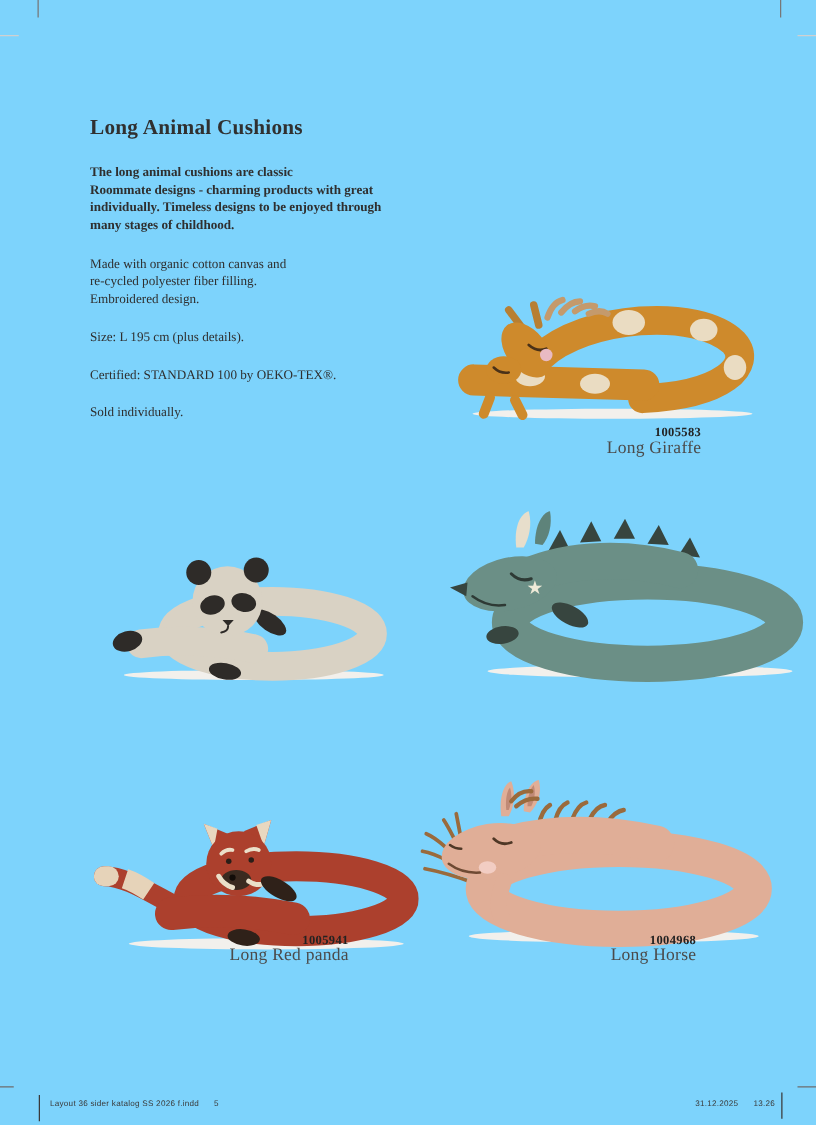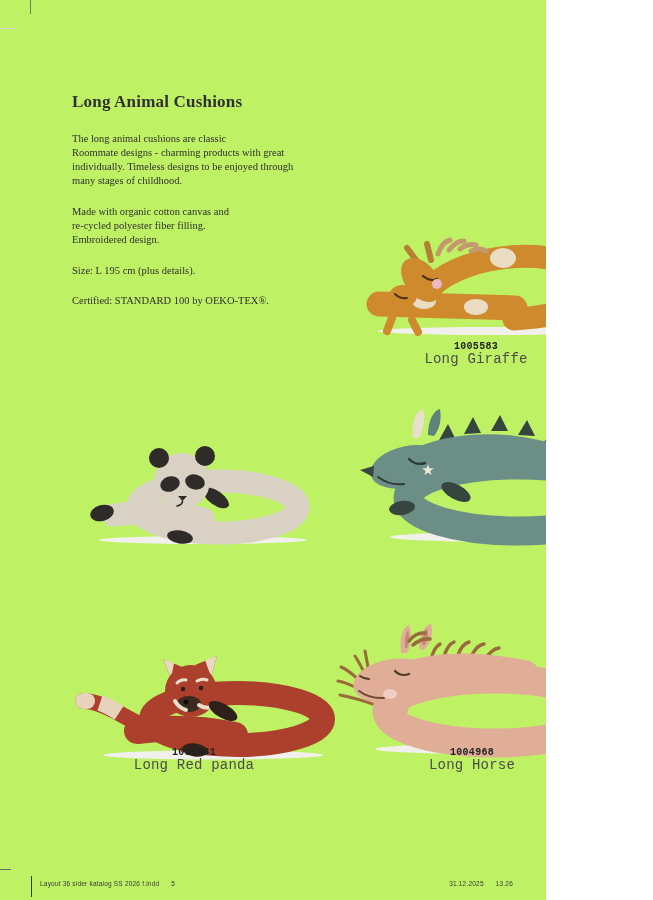--- a/index.html
+++ b/index.html
@@ -1,17 +1,17 @@
 <!DOCTYPE html>
 <html><head>
 <meta charset="utf-8">
 <style>
   html,body{margin:0;padding:0;background:#ffffff;}
   .page{
-    position:relative;width:546px;height:900px;background:#bef264;overflow:hidden;
+    position:relative;width:653px;height:900px;background:#7dd3fc;overflow:hidden;
     font-family:"Liberation Serif","DejaVu Serif",serif;color:#333;
   }
   
   .mark{position:absolute;background:#777;}
   .mark.light{background:#d0d0d0;}
   .mark.v{width:1px;height:14px;}
   .mark.h{height:1px;width:15px;}
   .mark.tl-v{left:30px;top:0;}
   .mark.tl-h{left:0;top:28px;}
   .mark.tr-v{left:624px;top:0;}
@@ -22,32 +22,32 @@
   .slug-bar.left{left:31px;top:876px;}
   .slug-bar.right{left:625px;top:874px;}
   
   .text-col{position:absolute;left:72px;top:92px;width:255px;}
   .text-col h1{
     font-size:17px;line-height:1.15;margin:0 0 16px 0;font-weight:700;
     color:#303030;letter-spacing:.2px;
   }
   .text-col p{font-size:10.5px;line-height:14.3px;margin:0 0 16px 0;color:#2f2f2f;}
   .text-col p span{display:block;white-space:nowrap;}
-  .text-col p.intro{font-weight:400;margin-top:20px;}
+  .text-col p.intro{font-weight:700;margin-top:20px;}
   
   .photo{position:absolute;}
   .photo svg{display:block;width:100%;height:100%;}
   .fig-giraffe{left:362px;top:234px;width:258px;height:104px;}
   .fig-panda{left:85px;top:441px;width:235px;height:106px;}
   .fig-dragon{left:352px;top:404px;width:292px;height:142px;}
   .fig-redpanda{left:75px;top:651px;width:260px;height:112px;}
   .fig-horse{left:333px;top:621px;width:287px;height:137px;}
   .caption{
-    position:absolute;width:170px;text-align:center;
-    font-family:Liberation Mono, monospace;
+    position:absolute;width:170px;text-align:right;
+    font-family:Liberation Serif, serif;
   }
   .caption .sku{font-size:10px;font-weight:700;color:#222;letter-spacing:.3px;line-height:11px;}
   .caption .pname{font-size:14px;color:#4b4b4b;letter-spacing:.2px;line-height:12px;margin-top:1px;}
   .cap-giraffe{left:391px;top:341px;}
   .cap-panda{left:107px;top:545px;}
   .cap-dragon{left:387px;top:545px;}
   .cap-redpanda{left:109px;top:747px;}
   .cap-horse{left:387px;top:747px;}
   
   .slug-text{
@@ -80,20 +80,21 @@
       <span>individually. Timeless designs to be enjoyed through</span>
       <span>many stages of childhood.</span>
     </p>
     <p>
       <span>Made with organic cotton canvas and</span>
       <span>re-cycled polyester fiber filling.</span>
       <span>Embroidered design.</span>
     </p>
     <p>Size: L 195 cm (plus details).</p>
     <p>Certified: STANDARD 100 by OEKO-TEX®.</p>
+    <p>Sold individually.</p>
   </div>
 
   <div class="photo fig-giraffe" style="--body: #CE8A2C;">
     <svg viewBox="0 0 258 104">
       <ellipse cx="128" cy="97" rx="112" ry="4" fill="#f2f0ec"></ellipse>
       <path d="M70 52 C106 18 196 12 225 40 C241 58 217 82 152 85" fill="none" stroke="var(--body)" stroke-width="23" stroke-linecap="round"></path>
       <ellipse cx="141" cy="24" rx="13" ry="10" fill="#EADCC2"></ellipse>
       <ellipse cx="201" cy="30" rx="11" ry="9" fill="#EADCC2"></ellipse>
       <ellipse cx="226" cy="60" rx="9" ry="10" fill="#EADCC2"></ellipse>
       <path d="M17 70 L153 74" stroke="var(--body)" stroke-width="25" stroke-linecap="round" fill="none"></path>

